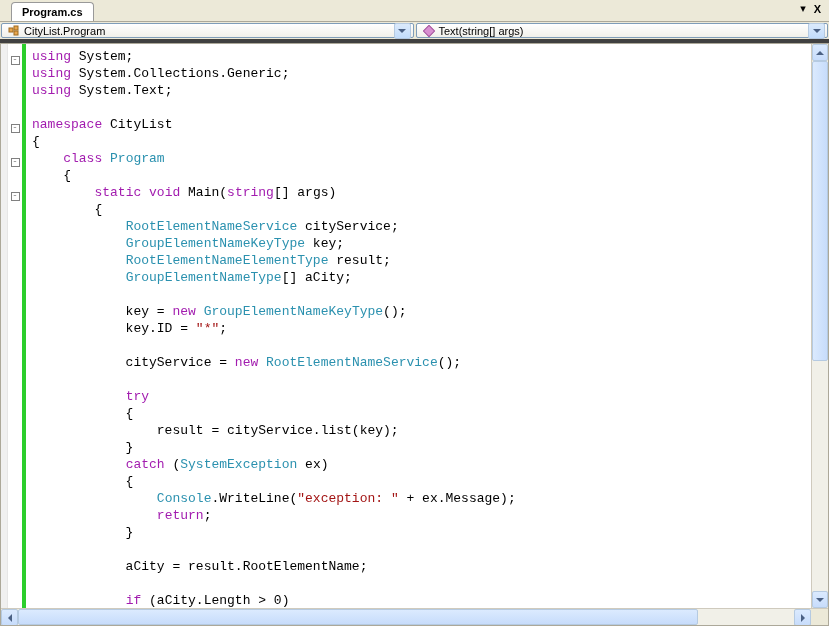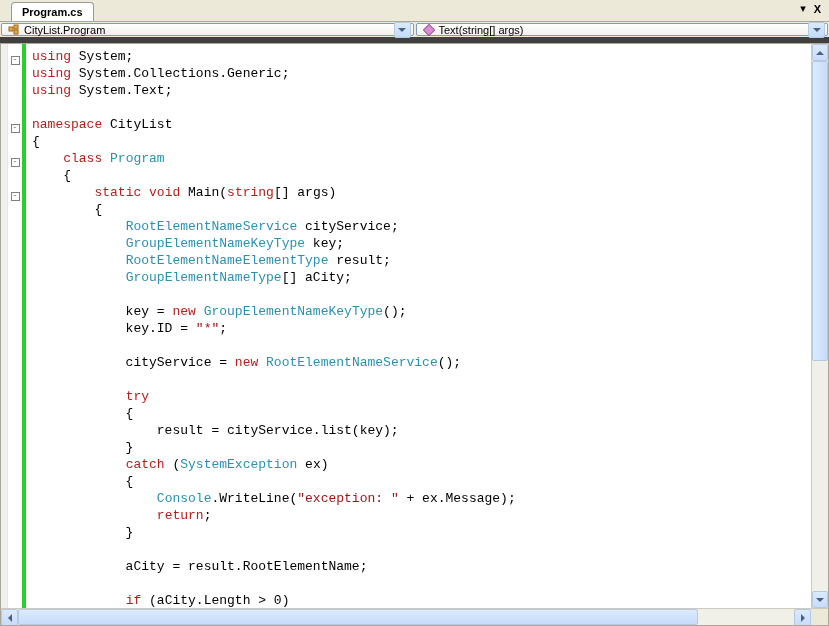--- a/index.html
+++ b/index.html
@@ -39,21 +39,21 @@
     top: 2px;
     display: flex;
     gap: 4px;
     align-items: center;
   }
   .tab-right span { font-size: 11px; padding: 0 2px; }
   .dropdown-row {
     display: flex;
     background: #ece9d8;
     border-top: 1px solid #aca899;
-    border-bottom: 6px solid #404040;
+    border-bottom: 4px solid #404040;
     height: 22px;
   }
   .dropdown {
     flex: 1;
     border: 1px solid #7f9db9;
     border-radius: 2px;
     background: linear-gradient(#fff,#f1f0ea);
     margin: 1px;
     display: flex;
     align-items: center;
@@ -145,21 +145,21 @@
     border-top:1px solid #cfcabd;
     display:flex;
   }
   .sb-track-h { flex:1; background:#f1f0e8; position:relative; }
   .sb-thumb-h {
     position:absolute; top:0; left:0; bottom:0; width:680px;
     background:linear-gradient(#dbeafe,#c7dcfb);
     border:1px solid #b5cae1; border-radius:2px;
   }
   .sb-corner { width:17px; height:17px; background:#ece9d8; }
-  .kw { color:#b91c1c; }
+  .kw { color:#a21caf; }
   .typ { color:#2b91af;text-align:right; }
   .str { color:#a31515; }
   .arrow-down {
     width:0;height:0;border-left:4px solid transparent;border-right:4px solid transparent;border-top:4px solid #4b6184;
   }
   .arrow-up {
     width:0;height:0;border-left:4px solid transparent;border-right:4px solid transparent;border-bottom:4px solid #4b6184;
   }
   .arrow-left {
     width:0;height:0;border-top:4px solid transparent;border-bottom:4px solid transparent;border-right:4px solid #4b6184;

